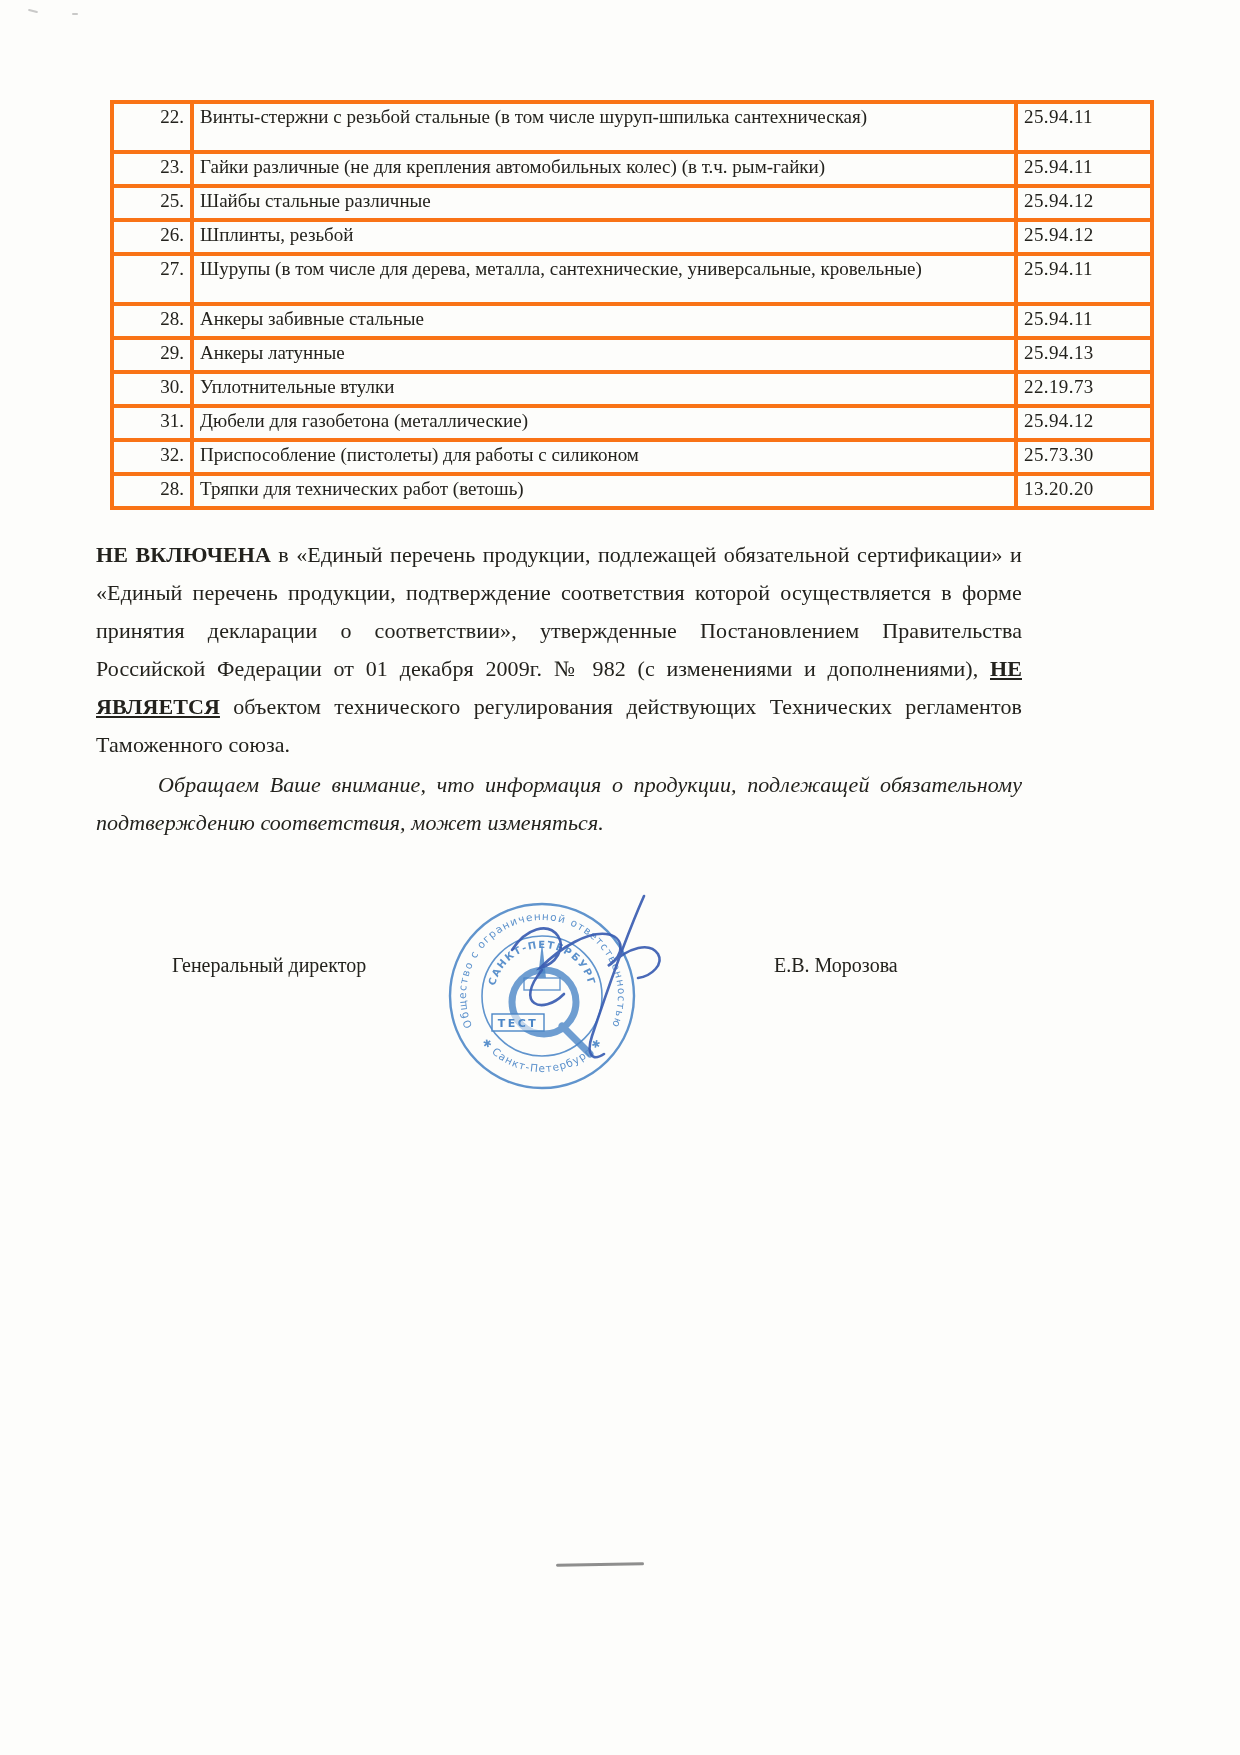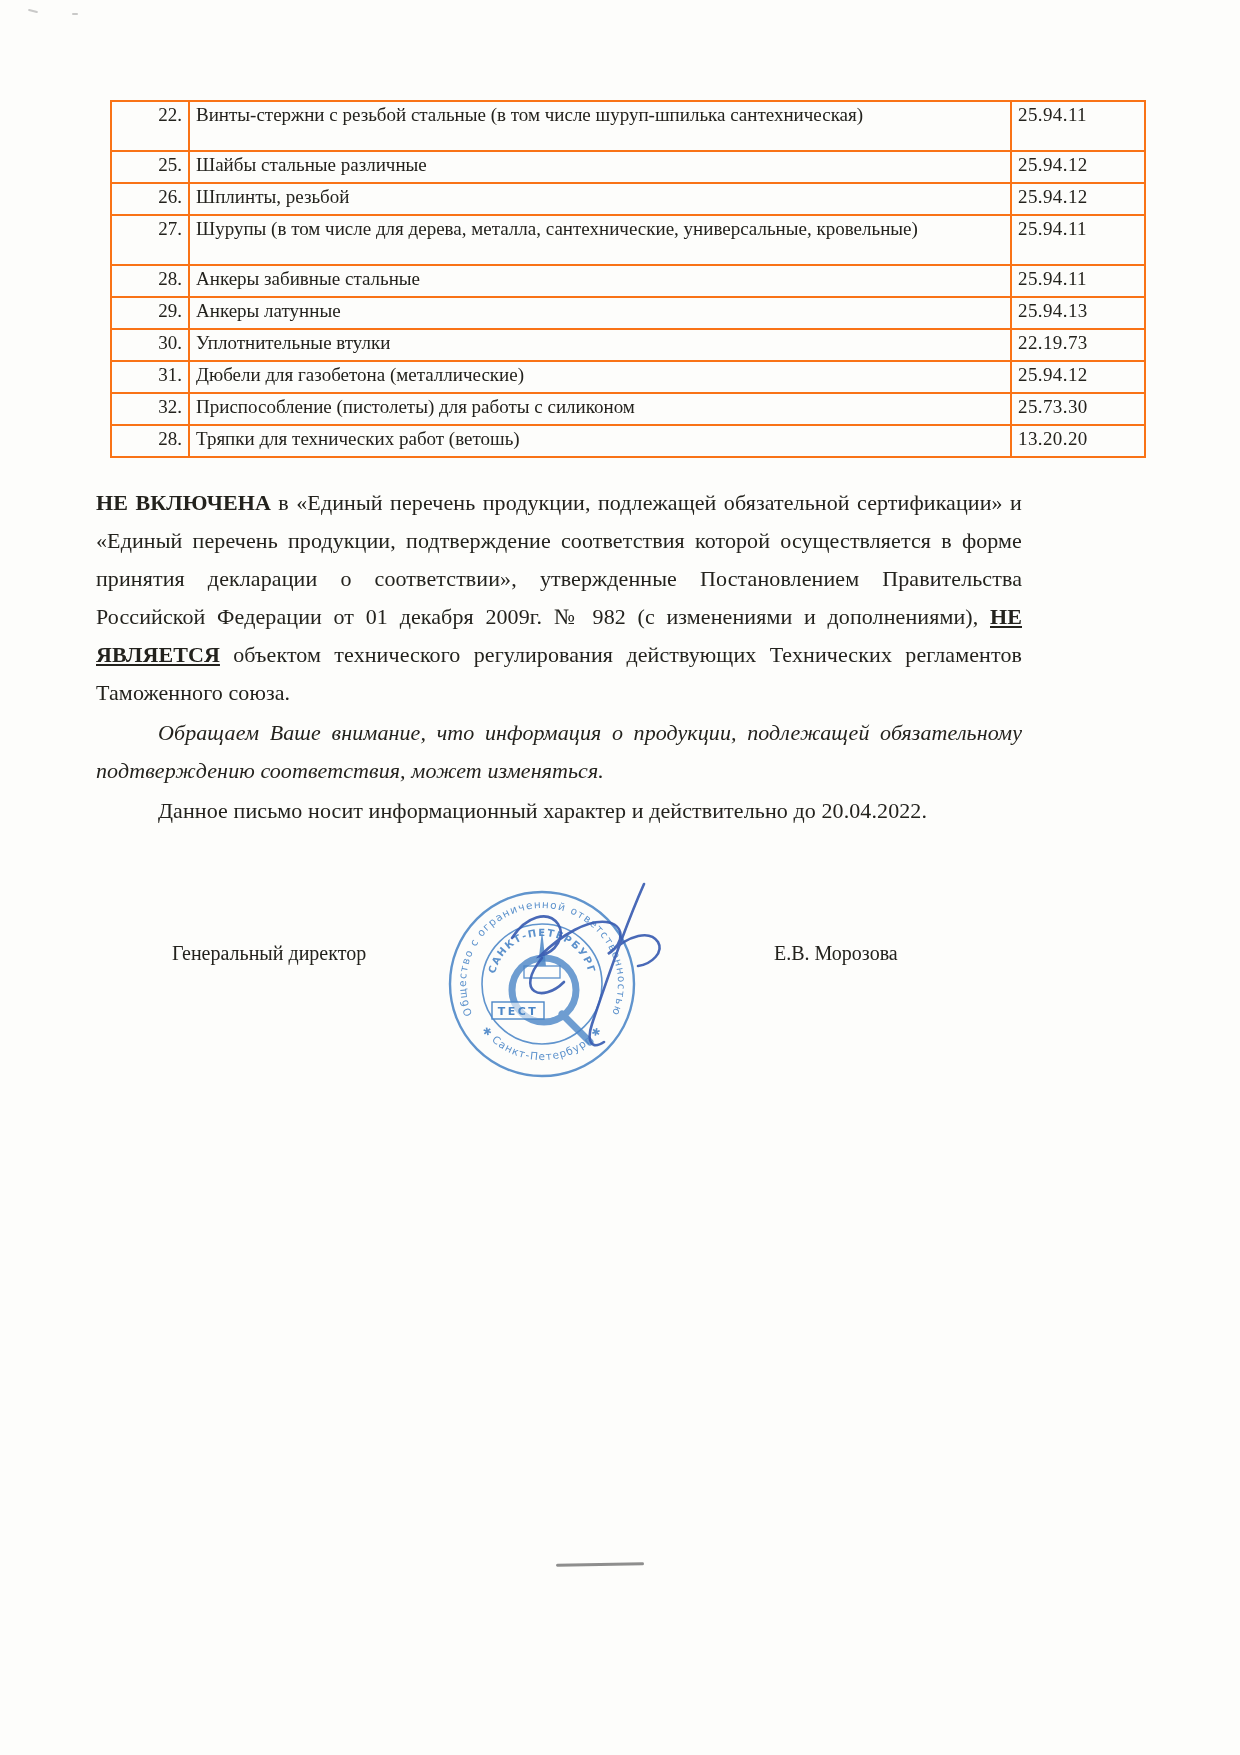--- a/index.html
+++ b/index.html
@@ -16,21 +16,21 @@
   
   table.products{
     border-collapse:collapse;
     margin:100px 0 0 14px;
     table-layout:fixed;
     width:914px;
     font-size:19px;
     line-height:24px;
   }
   table.products td{
-    border:2px solid #f97316;
+    border:4px solid #f97316;
     vertical-align:top;
     padding:1px 6px 5px 6px;
   }
   td.num{width:64px;text-align:right;padding-right:3px;}
   td.desc{width:714px;padding-left:9px;}
   td.desc.shrink{padding-right:100px;}
   td.code{width:120px;text-align:left;vertical-align:middle;letter-spacing:.4px;}
   tr.single{height:25px;}
   tr.tall{height:50px;}
 
@@ -67,20 +67,25 @@
   <span class="artifact a2"></span>
   <span class="artifact bottom-line"></span>
 
   <div class="content">
 
     <table class="products">
       <tbody>
         <tr class="tall">
           <td class="num">22.</td>
           <td class="desc shrink">Винты-стержни с резьбой стальные (в том числе шуруп-шпилька сантехническая)</td>
+          <td class="code">25.94.11</td>
+        </tr>
+        <tr class="single">
+          <td class="num">23.</td>
+          <td class="desc">Гайки различные (не для крепления автомобильных колес) (в т.ч. рым-гайки)</td>
           <td class="code">25.94.11</td>
         </tr>
         <tr class="single">
           <td class="num">25.</td>
           <td class="desc">Шайбы стальные различные</td>
           <td class="code">25.94.12</td>
         </tr>
         <tr class="single">
           <td class="num">26.</td>
           <td class="desc">Шплинты, резьбой</td>
@@ -121,21 +126,20 @@
           <td class="desc">Тряпки для технических работ (ветошь)</td>
           <td class="code">13.20.20</td>
         </tr>
       </tbody>
     </table>
 
     <p class="para"><b>НЕ ВКЛЮЧЕНА</b><span> в «Единый перечень продукции, подлежащей обязательной сертификации» и «Единый перечень продукции, подтверждение соответствия которой осуществляется в форме принятия декларации о соответствии», утвержденные Постановлением Правительства Российской Федерации от 01 декабря 2009г. № 982 (с изменениями и дополнениями), </span><b class="u">НЕ ЯВЛЯЕТСЯ</b><span> объектом технического регулирования действующих Технических регламентов Таможенного союза.</span></p>
 
     <p class="para italic">Обращаем Ваше внимание, что информация о продукции, подлежащей обязательному подтверждению соответствия, может изменяться.</p>
 
-    <p class="para plain">Данное письмо носит информационный характер и действительно до 20.04.2022.</p>
 
     <div class="sig-row">
       <span class="sig-title">Генеральный директор</span>
       <span class="sig-name">Е.В. Морозова</span>
 
       <svg class="stamp-wrap" viewBox="0 0 320 230" xmlns="http://www.w3.org/2000/svg">
         <g stroke="#4b86c7" fill="none" opacity="0.88">
           <circle cx="150" cy="112" r="92" stroke-width="2.4"></circle>
           <circle cx="150" cy="112" r="60" stroke-width="1.6"></circle>
         </g>

